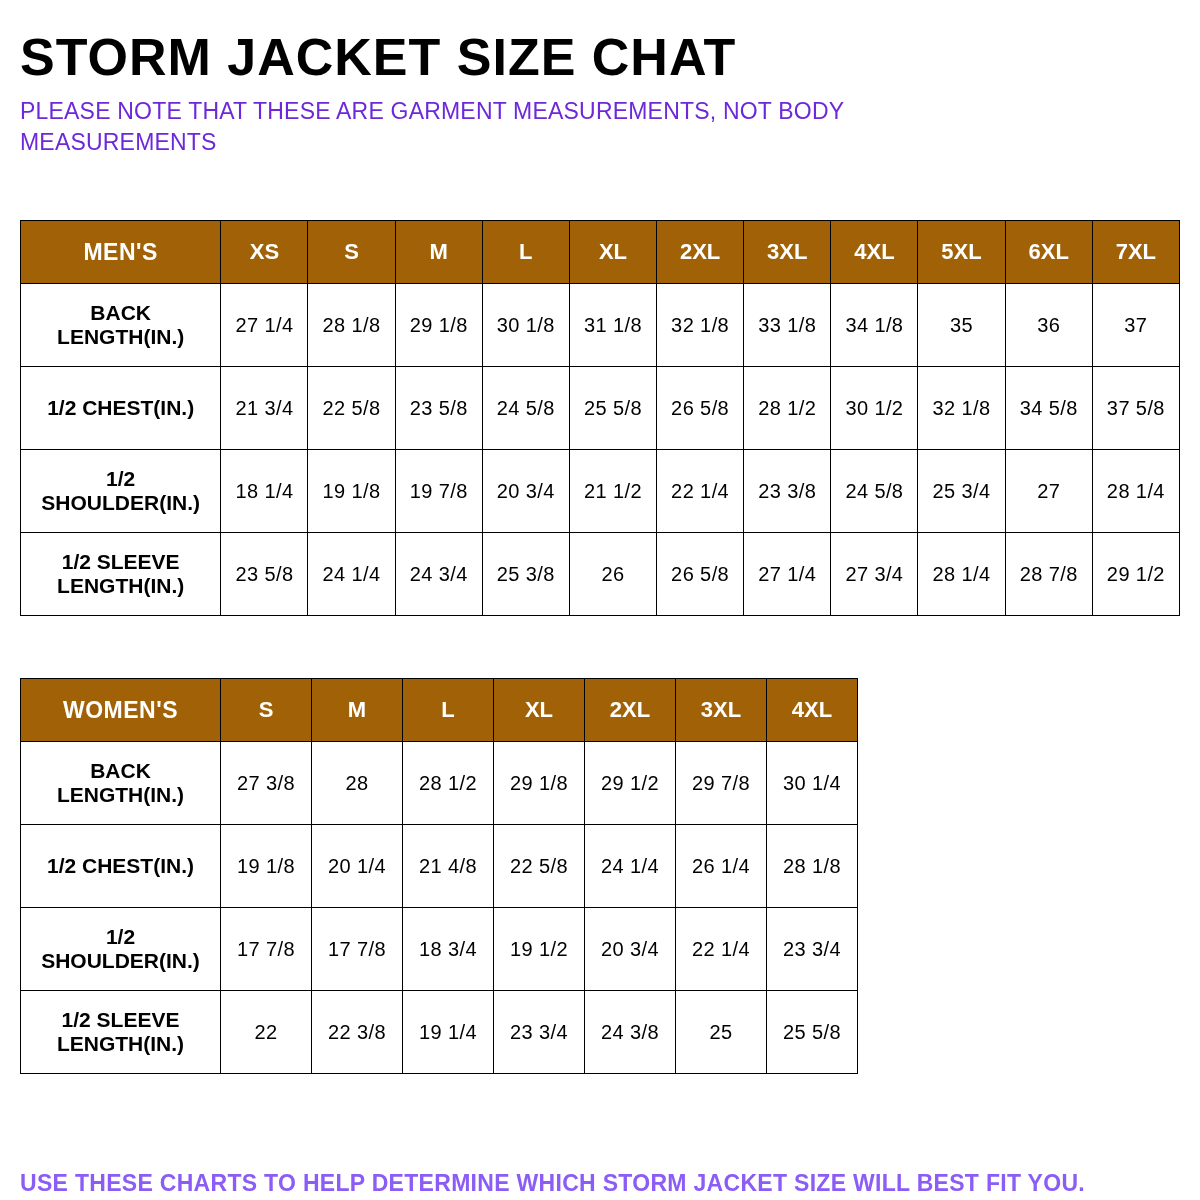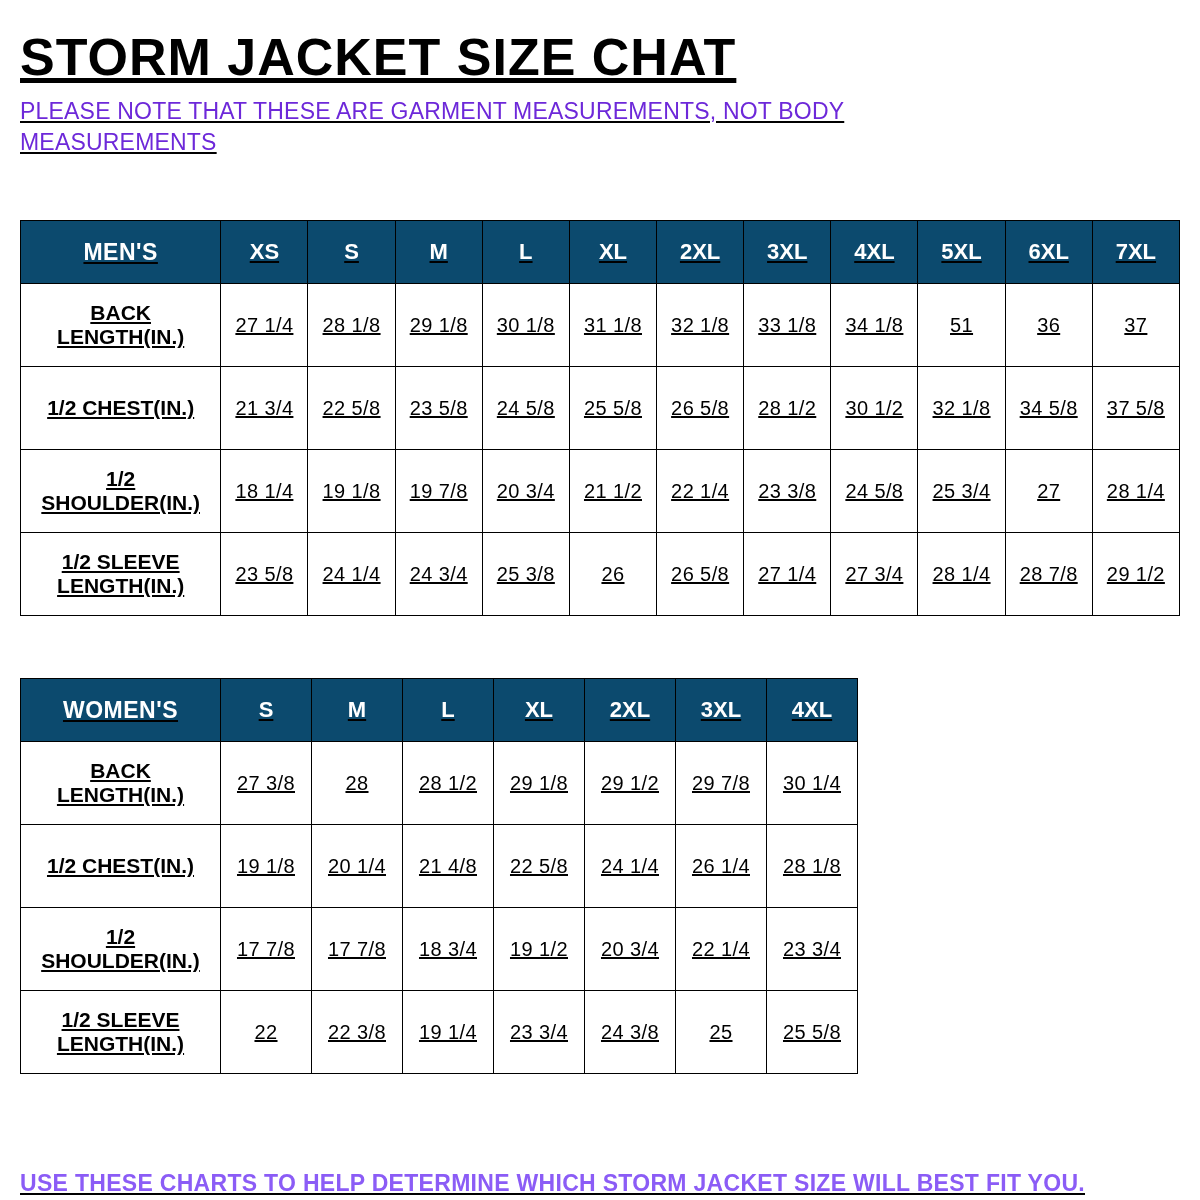--- a/index.html
+++ b/index.html
@@ -13,21 +13,20 @@
     font-family: "Liberation Sans", sans-serif;
     color: #000000;
     position: relative;
     overflow: hidden;
   }
   .page {
     padding: 28px 20px 0 20px;
     box-sizing: border-box;
     width: 1200px;
     height: 1200px;
-    text-decoration: underline;
   }
   .title {
     font-size: 52px;
     font-weight: bold;
     letter-spacing: 1px;
     line-height: 1.12;
     margin: 0 0 6px 0;
     white-space: nowrap;
   }
   .note {
@@ -52,21 +51,21 @@
   }
   th, td {
     border: 1px solid #000000;
     text-align: center;
     vertical-align: middle;
     font-size: 20px;
     padding: 0;
     height: 58px;
   }
   thead th {
-    background: #0c4a6e;
+    background: #a16207;
     color: #ffffff;
     font-weight: bold;
     font-size: 22px;
     height: 62px;
   }
   thead th.corner {
     font-size: 23px;
     letter-spacing: 0.5px;
   }
   tbody td.rowhead {
@@ -137,21 +136,21 @@
             <span class="two-line">LENGTH(IN.)</span>
           </td>
           <td class="val">27 1/4</td>
           <td class="val">28 1/8</td>
           <td class="val">29 1/8</td>
           <td class="val">30 1/8</td>
           <td class="val">31 1/8</td>
           <td class="val">32 1/8</td>
           <td class="val">33 1/8</td>
           <td class="val">34 1/8</td>
-          <td class="val">51</td>
+          <td class="val">35</td>
           <td class="val">36</td>
           <td class="val">37</td>
         </tr>
         <tr>
           <td class="rowhead">
             <span class="two-line">1/2 CHEST(IN.)</span>
           </td>
           <td class="val">21 3/4</td>
           <td class="val">22 5/8</td>
           <td class="val">23 5/8</td>

